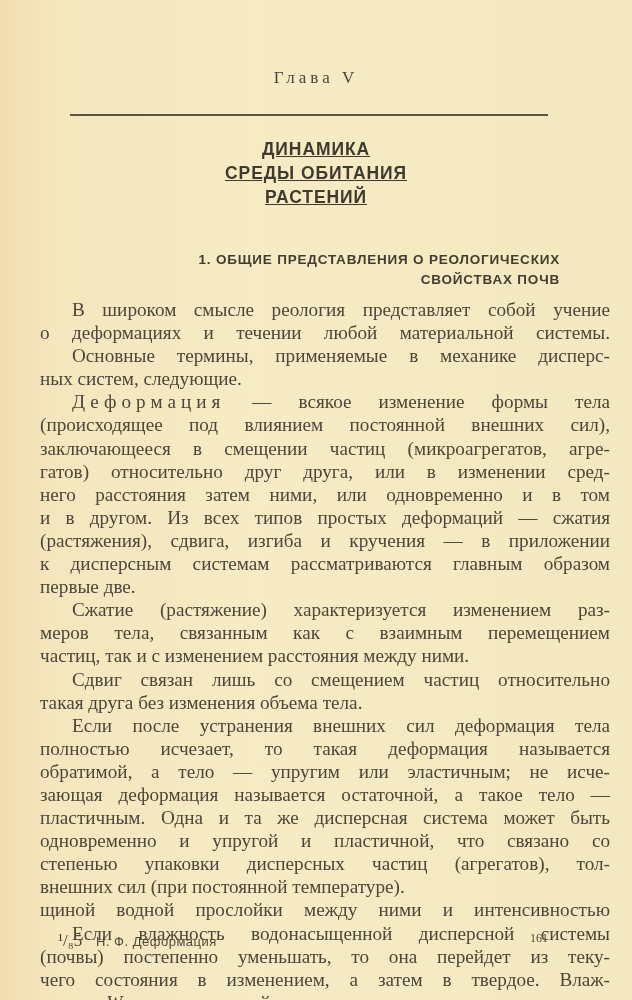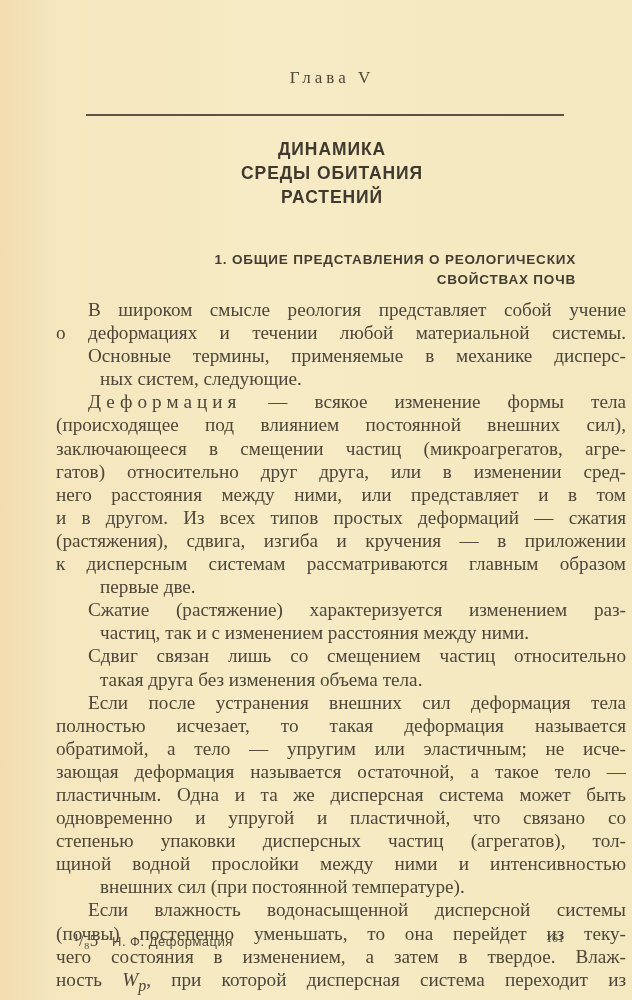--- a/index.html
+++ b/index.html
@@ -3,45 +3,45 @@
 <meta charset="utf-8">
 <style>
   html, body { margin: 0; padding: 0; }
   body {
     width: 632px; height: 1000px; overflow: hidden;
     background: linear-gradient(90deg, #f2dcb0 0%, #f5e6bd 8%, #f6ebc4 40%, #f4e8c0 100%);
     color: #4a4338;
     font-family: "Liberation Serif", serif;
     position: relative;
   }
-  .page { position: absolute; left: 16px; top: 0; width: 500px; height: 1000px; }
+  .page { position: absolute; left: 0; top: 0; width: 500px; height: 1000px; }
   .chapter {
     position: absolute; top: 68px; left: 0; width: 632px; text-align: center;
     font-size: 17px; letter-spacing: 4px; color: #4d463b;
   }
   .rule {
     position: absolute; top: 114px; left: 70px; width: 478px; height: 1.5px; background: #5b5347;
   }
   .title {
     position: absolute; top: 137px; left: 0; width: 632px; text-align: center;
     font-family: "Liberation Sans", sans-serif; font-weight: bold; font-size: 19px;
-    line-height: 24px; letter-spacing: 1px; color: #3f392f;
+    line-height: 24px; letter-spacing: 1px; color: #3f392f; text-decoration: underline;
   }
   .title div { transform: scaleX(0.92); }
   .section {
     position: absolute; top: 250px; left: 60px; width: 500px; text-align: right;
     font-family: "Liberation Sans", sans-serif; font-weight: bold; font-size: 13.5px;
     line-height: 20px; letter-spacing: 0.8px; color: #433c32;
   }
   .body {
     position: absolute; top: 298px; left: 40px; width: 570px;
     font-size: 19.2px; line-height: 23.1px; color: #4d463b;
   }
   .line { white-space: nowrap; text-align: justify; text-align-last: justify; display: block; height: 23.1px; }
-  .line.last { text-align-last: left; margin-left: 44px; }
+  .line.last { text-align-last: left; }
   .line.ind { padding-left: 32px; }
   .sp { letter-spacing: 5px; font-family: Liberation Serif, serif; }
   .footer {
     position: absolute; top: 931px; left: 58px; width: 520px; font-size: 15px; color: #504a3e;
   }
   .sig { font-size: 17px; }
   .author { margin-left: 10px; font-family: "Liberation Sans", sans-serif; font-size: 13px; letter-spacing: 0.5px; }
   .pnum { position: absolute; right: 30px; top: 0; font-size: 12px; }
 </style>
 </head>
@@ -64,38 +64,39 @@
 
   <div class="body">
     <span class="line ind">В широком смысле реология представляет собой учение</span>
     <span class="line">о деформациях и течении любой материальной системы.</span>
     <span class="line ind">Основные термины, применяемые в механике дисперс-</span>
     <span class="line last">ных систем, следующие.</span>
     <span class="line ind"><span class="sp">Деформация</span> <span>— всякое изменение формы тела</span></span>
     <span class="line">(происходящее под влиянием постоянной внешних сил),</span>
     <span class="line">заключающееся в смещении частиц (микроагрегатов, агре-</span>
     <span class="line">гатов) относительно друг друга, или в изменении сред-</span>
-    <span class="line">него расстояния между ними, или представляет и в том</span>
+    <span class="line">него расстояния затем ними, или одновременно и в том</span>
     <span class="line">и в другом. Из всех типов простых деформаций — сжатия</span>
     <span class="line">(растяжения), сдвига, изгиба и кручения — в приложении</span>
     <span class="line">к дисперсным системам рассматриваются главным образом</span>
     <span class="line last">первые две.</span>
     <span class="line ind">Сжатие (растяжение) характеризуется изменением раз-</span>
+    <span class="line">меров тела, связанным как с взаимным перемещением</span>
     <span class="line last">частиц, так и с изменением расстояния между ними.</span>
     <span class="line ind">Сдвиг связан лишь со смещением частиц относительно</span>
     <span class="line last">такая друга без изменения объема тела.</span>
     <span class="line ind">Если после устранения внешних сил деформация тела</span>
     <span class="line">полностью исчезает, то такая деформация называется</span>
     <span class="line">обратимой, а тело — упругим или эластичным; не исче-</span>
     <span class="line">зающая деформация называется остаточной, а такое тело —</span>
     <span class="line">пластичным. Одна и та же дисперсная система может быть</span>
     <span class="line">одновременно и упругой и пластичной, что связано со</span>
     <span class="line">степенью упаковки дисперсных частиц (агрегатов), тол-</span>
+    <span class="line last">внешних сил (при постоянной температуре).</span>
     <span class="line">щиной водной прослойки между ними и интенсивностью</span>
-    <span class="line last">внешних сил (при постоянной температуре).</span>
     <span class="line ind">Если влажность водонасыщенной дисперсной системы</span>
     <span class="line">(почвы) постепенно уменьшать, то она перейдет из теку-</span>
     <span class="line">чего состояния в изменением, а затем в твердое. Влаж-</span>
     <span class="line"><span>ность</span> <i>W</i><sub><i>p</i></sub><span>, при которой дисперсная система переходит из</span></span>
 
   </div>
 
   <div class="footer">
     <span class="sig">¹/₈5</span>
     <span class="author">Н. Ф. Деформация</span>

